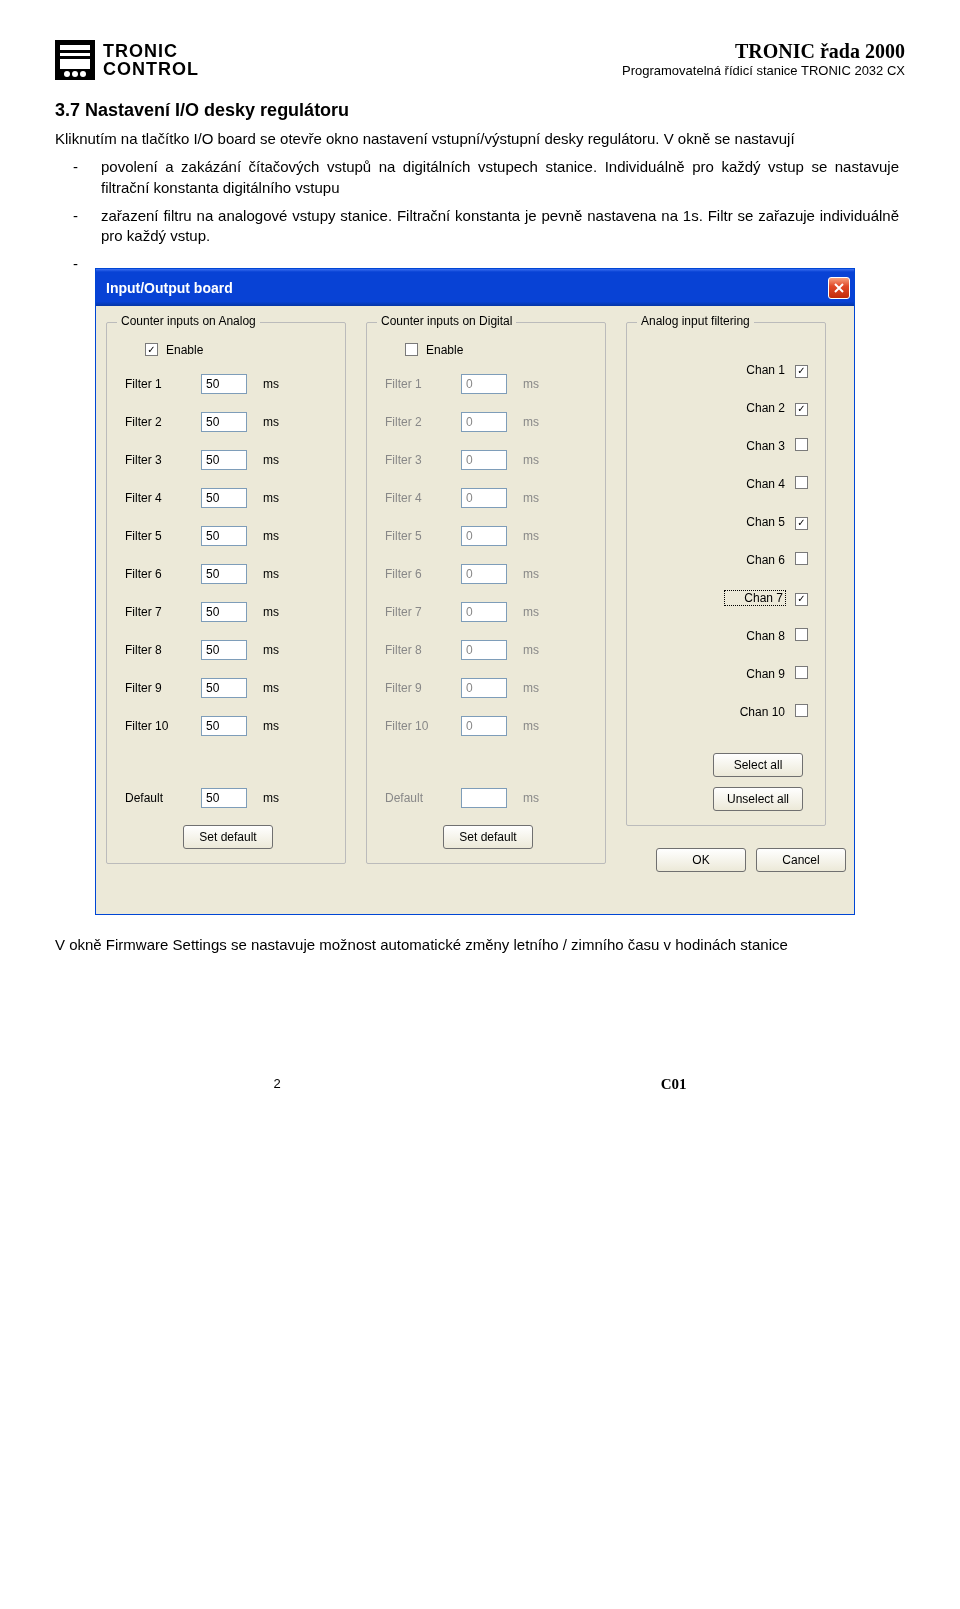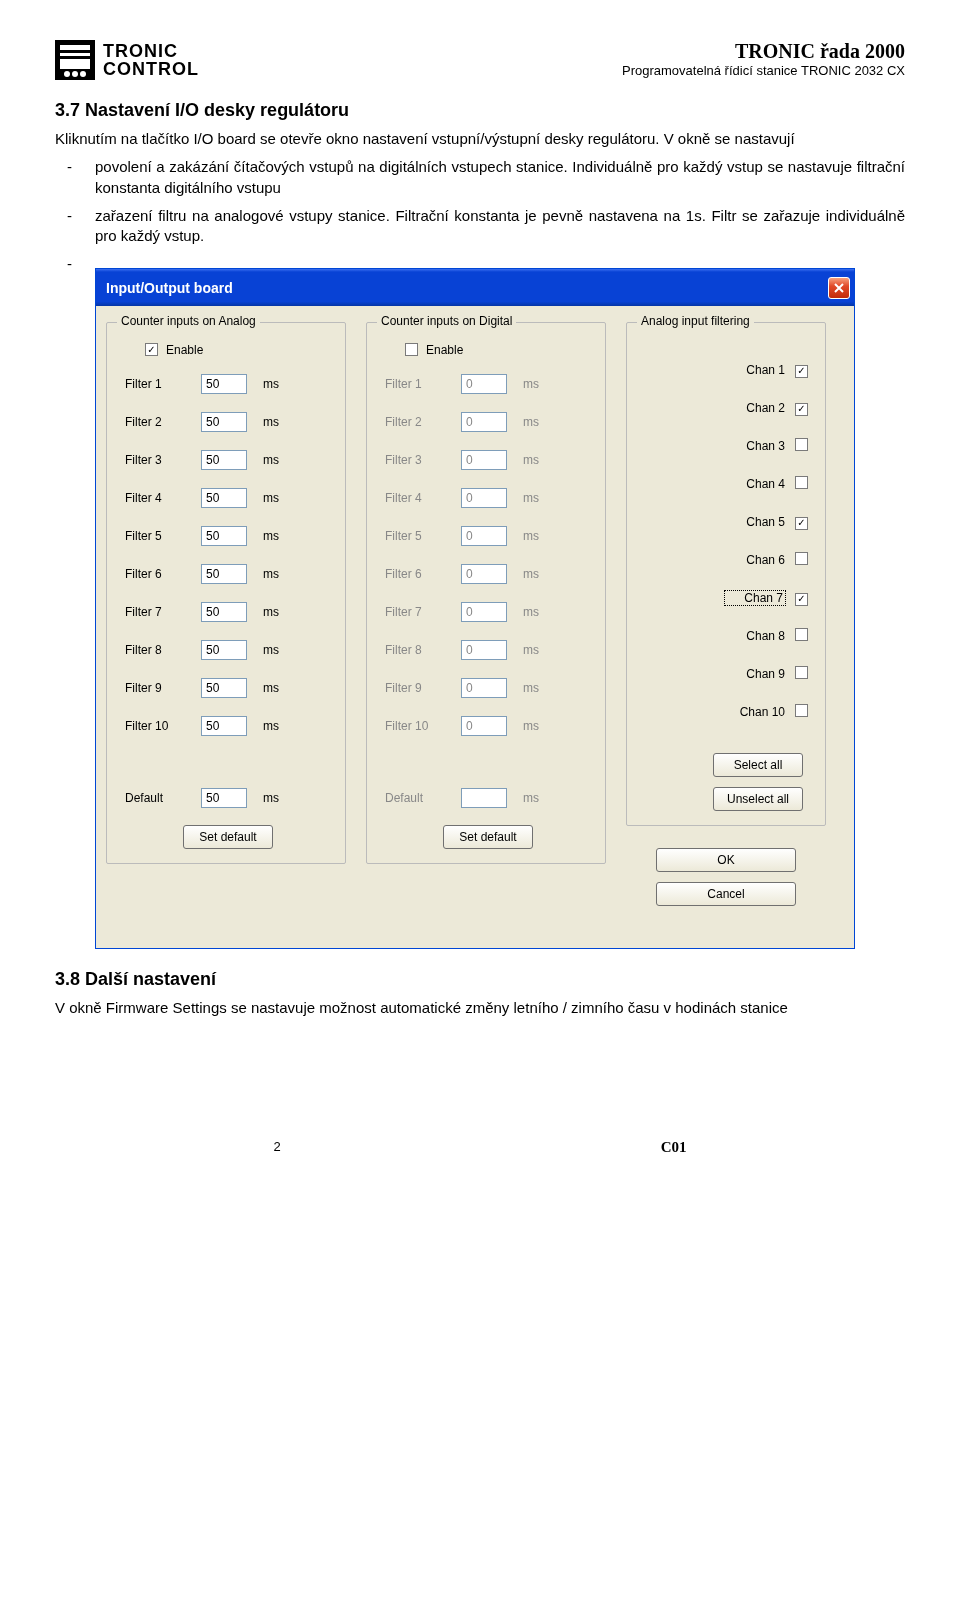--- a/index.html
+++ b/index.html
@@ -18,21 +18,21 @@
   .logo-svg { width: 40px; height: 40px; }
   .logo-text div { font-weight: bold; font-size: 18px; letter-spacing: 1px; line-height: 1; }
   .header-right { text-align: right; }
   .header-right .series { font-family: Georgia, "Times New Roman", serif; font-weight: bold; font-size: 20px; }
   .header-right .sub { font-size: 13px; }
 
   
   h2.section { font-family: Verdana, sans-serif; font-weight: bold; font-size: 18px; margin: 20px 0 8px 0; }
   .body-text { font-size: 15px; line-height: 1.35; text-align: justify; margin: 6px 0; }
   ul.dash { list-style: none; padding-left: 40px; margin: 6px 0; }
-  ul.dash li { position: relative; padding-left: 0; margin: 8px 0; font-size: 15px; line-height: 1.35; text-align: justify; }
+  ul.dash li { position: relative; padding-left: 0; margin: 8px 6px; font-size: 15px; line-height: 1.35; text-align: justify; }
   ul.dash li::before { content: "-"; position: absolute; left: -28px; }
 
   
   .dialog-wrap { margin: 10px 0 20px 40px; }
   .dialog { width: 760px; border: 1px solid #0046d5; background: #ece9d8; font-family: Tahoma, Arial, sans-serif; font-size: 12px; }
   .titlebar { height: 37px; background: linear-gradient(to bottom,#3a6ef0 0%,#0842d5 8%,#0842d5 88%,#0536a5 100%); display: flex; align-items: center; justify-content: space-between; padding: 0 4px 0 10px; color: #fff; font-weight: bold; font-size: 14px; }
   .closebtn { width: 22px; height: 22px; background: linear-gradient(to bottom,#f7a17e,#e14a29 40%,#c22a0a); border: 1px solid #fff; border-radius: 3px; display: flex; align-items: center; justify-content: center; color: #fff; font-weight: bold; font-size: 13px; cursor: pointer; }
   .dlg-body { padding: 16px 10px 40px 10px; display: flex; gap: 20px; align-items: flex-start; }
 
   .groupbox { border: 1px solid #bbb; border-radius: 2px; padding: 20px 14px 14px 18px; position: relative; background: #ece9d8; }
@@ -54,21 +54,21 @@
   .spacer { height: 18px; }
   .btn { min-width: 90px; height: 24px; border: 1px solid #707070; background: linear-gradient(to bottom,#fff,#ece9d8); border-radius: 3px; font-size: 12px; cursor: pointer; padding: 0 10px; }
   .btn-row { display: flex; gap: 8px; justify-content: center; }
 
   .chan-row { display: flex; align-items: center; justify-content: flex-end; gap: 10px; height: 22px; margin: 16px 0; }
   .chan-row .clbl { width: 60px; text-align: right; }
   .chan-row .cb-wrap { width: 16px; }
   .chan7-focus { outline: 1px dotted #000; padding: 0 2px; }
 
   .right-col { display: flex; flex-direction: column; gap: 20px; width: 200px; }
-  .okcancel { display: flex; flex-direction: column; gap: 10px; align-items: stretch; padding: 2px 30px; }
+  .okcancel { display: flex; flex-direction: row; gap: 10px; align-items: stretch; padding: 2px 30px; }
   .okcancel .btn { width: 100%; }
 
   .footer { margin-top: 120px; display: flex; justify-content: center; gap: 380px; font-size: 13px; }
   .footer .code { font-family: Georgia, "Times New Roman", serif; font-weight: bold; font-size: 15px; }
 </style>
 </head>
 <body>
 
 <div class="page">
   <div class="header">
@@ -305,20 +305,19 @@
           <div class="okcancel">
             <button class="btn">OK</button>
             <button class="btn">Cancel</button>
           </div>
         </div>
 
       </div>
     </div>
   </div>
 
-  <h2 class="section">3.8 Další nastavení</h2>
   <p class="body-text">V okně Firmware Settings se nastavuje možnost automatické změny letního / zimního času v hodinách stanice</p>
 
   <div class="footer">
     <span>2</span>
     <span class="code">C01</span>
   </div>
 </div>
 
 </body></html>

